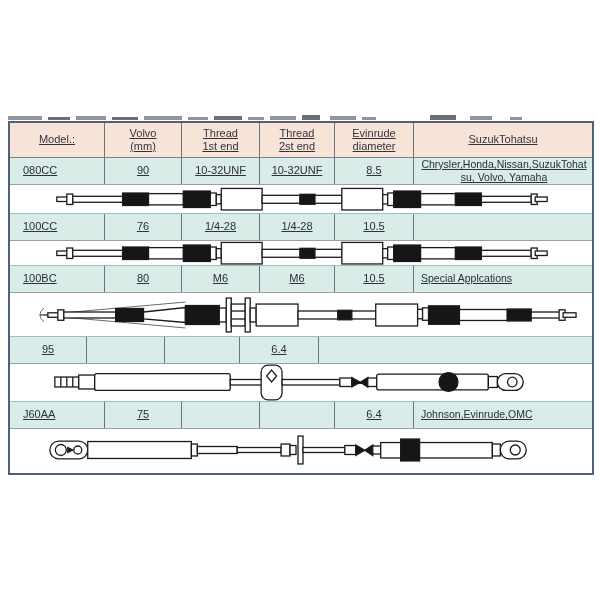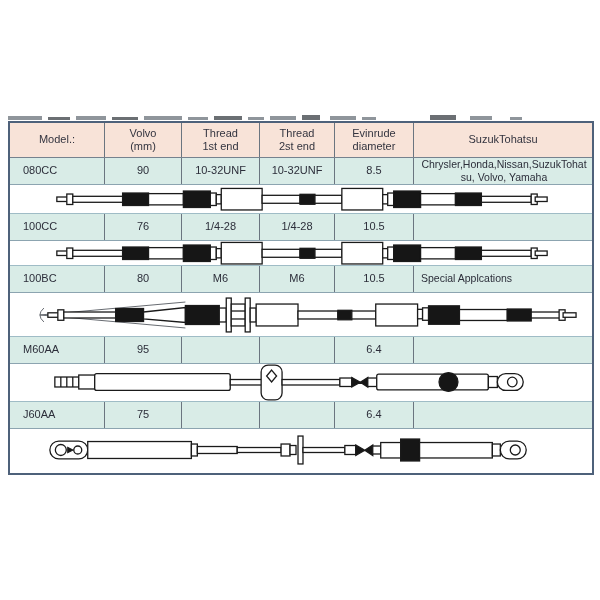--- a/index.html
+++ b/index.html
@@ -6,21 +6,21 @@
   body{
     width:600px;height:600px;position:relative;background:#ffffff;
     font-family:"Liberation Sans", sans-serif;color:#30323e;
     overflow:hidden;
   }
   .fragments-strip{position:absolute;left:8px;top:112px;width:584px;height:10px;}
   .spec-table{
     position:absolute;left:8px;top:121px;width:582px;
     border:2px solid #4e617a;background:#ffffff;
   }
-  .trow,.thead{display:flex;border-bottom:1px solid #8ca4b0;}
+  .trow,.thead{display:flex;border-bottom:1px solid #8ca4b0;text-decoration:underline;}
   .thead{background:#f8e3d8;height:34px;border-bottom:1px solid #76828e;}
   .trow{background:#d9ece7;height:26px;}
   .drawrow{background:#ffffff;border-bottom:1px solid #9fbcc6;display:flex;align-items:center;}
   .drawrow:last-child{border-bottom:none;}
   .h-d1{height:28px;}
   .h-d2{height:24px;}
   .h-d3{height:43px;}
   .h-d4{height:37px;}
   .h-d5{height:44px;}
   .th,.td{
@@ -196,21 +196,20 @@
         <rect x="451" y="16.5" width="48" height="11"></rect>
         <rect class="blk" x="499" y="16" width="24" height="12"></rect>
         <rect x="523" y="19" width="30" height="6"></rect>
         <rect x="551" y="16.8" width="6" height="10.5"></rect>
         <rect x="555" y="19.8" width="13" height="4.5"></rect>
       </g>
     </svg>
   </div>
 
   <div class="trow">
-    <div class="td c0">M60AA</div>
     <div class="td c1">95</div>
     <div class="td c2"></div>
     <div class="td c3"></div>
     <div class="td c4">6.4</div>
   </div>
 
   <div class="drawrow h-d4">
     <svg viewBox="0 0 584 37" height="37">
       <g class="cable">
         <rect x="45" y="13" width="24" height="10"></rect>
@@ -234,20 +233,21 @@
       </g>
     </svg>
   </div>
 
   <div class="trow">
     <div class="td c0">J60AA</div>
     <div class="td c1">75</div>
     <div class="td c2"></div>
     <div class="td c3"></div>
     <div class="td c4">6.4</div>
+    <div class="td c5">Johnson,Evinrude,OMC</div>
   </div>
 
   <div class="drawrow h-d5">
     <svg viewBox="0 0 584 44" height="44">
       <g class="cable">
         <rect x="40" y="12" width="38" height="18" rx="9"></rect>
         <circle cx="51" cy="21" r="5.5"></circle>
         <circle cx="68" cy="21" r="4"></circle>
         <path class="blk" d="M63,21 L58,18.5 L58,23.5 Z"></path>
         <rect x="78" y="12.5" width="104" height="17"></rect>

